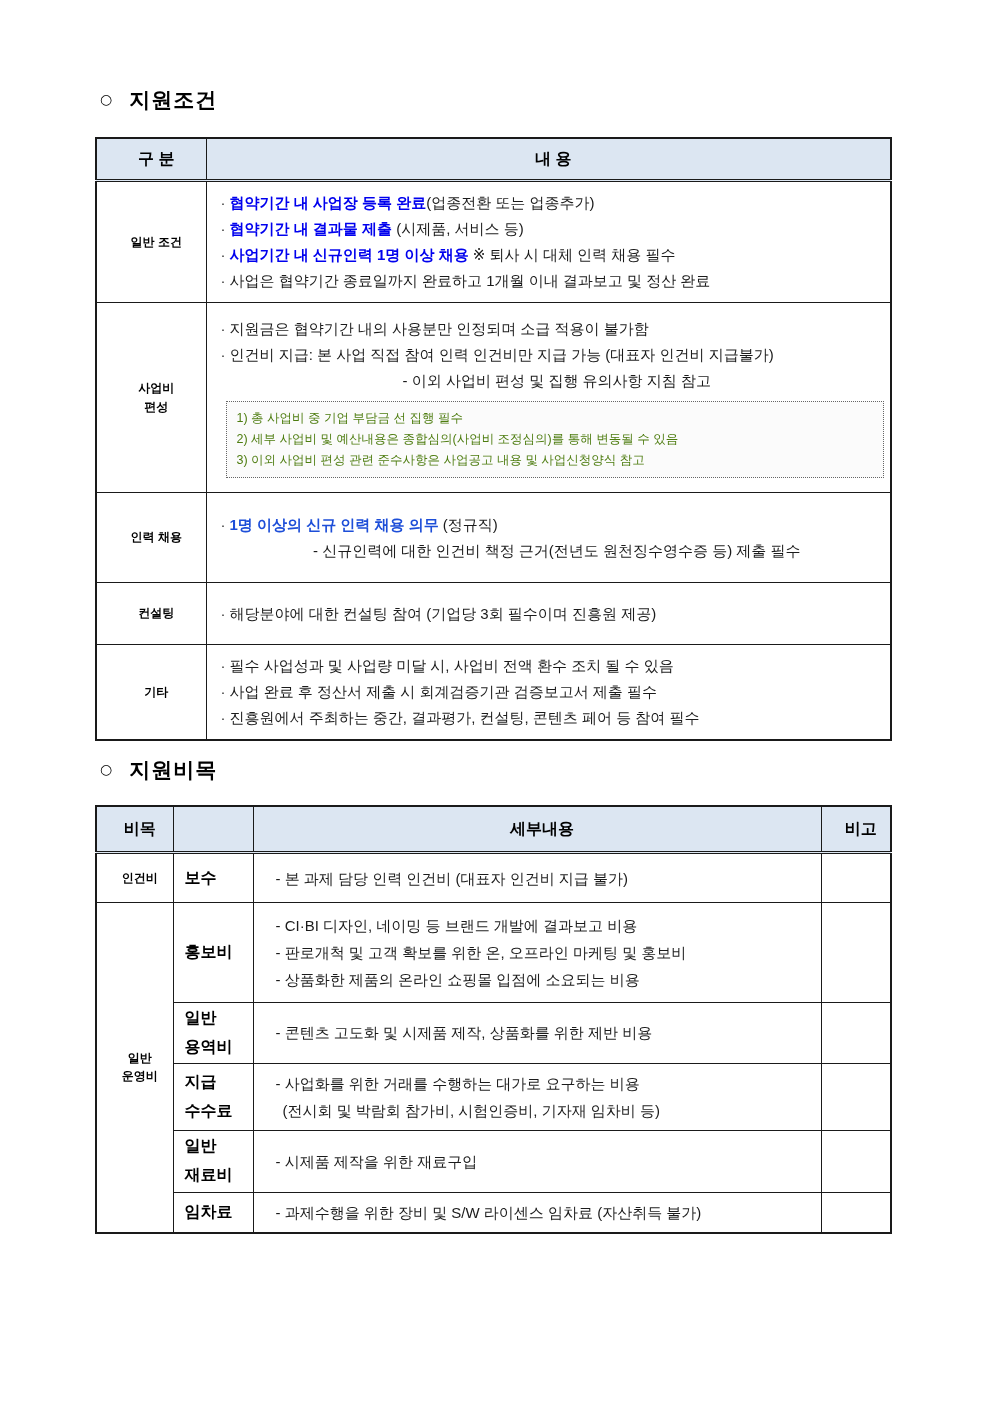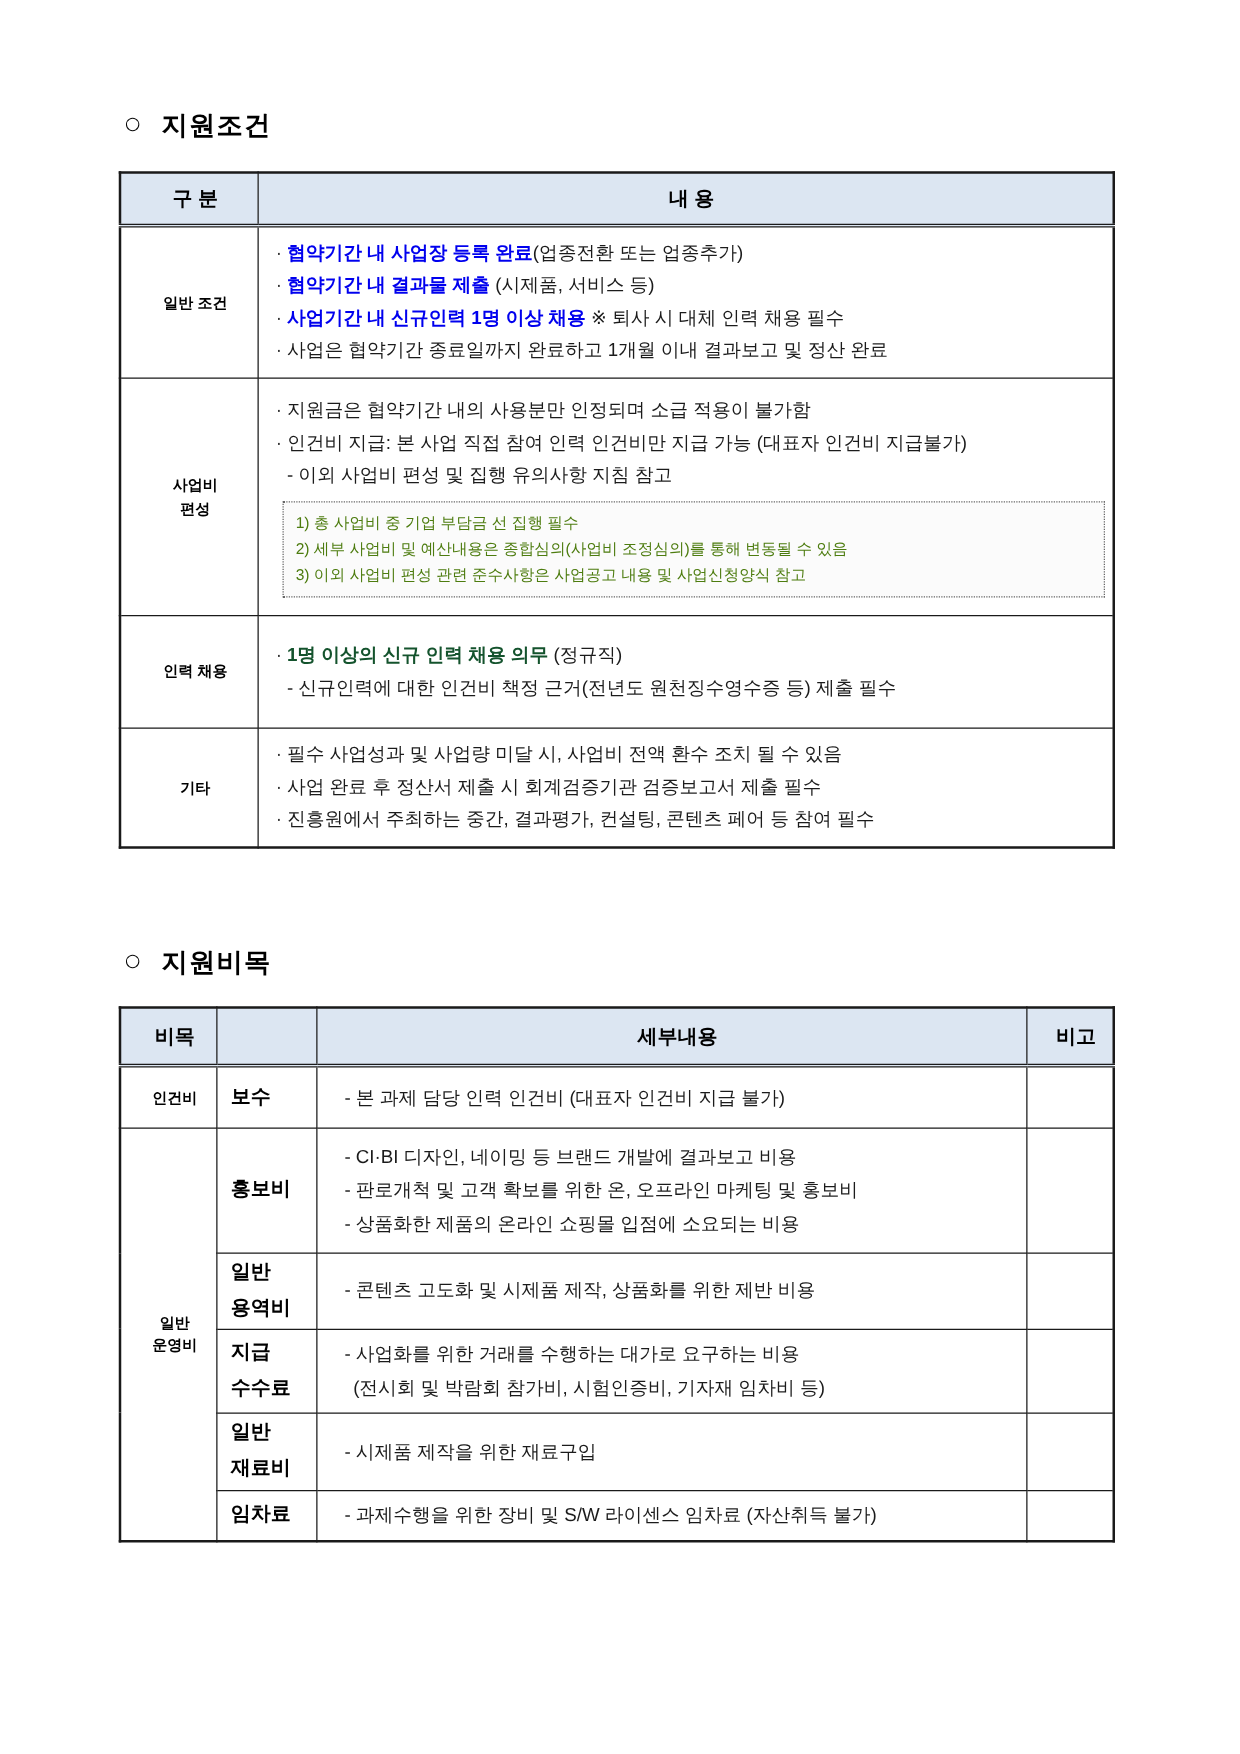--- a/index.html
+++ b/index.html
@@ -37,23 +37,23 @@
   td.label {
     text-align:center; vertical-align:middle;
     font-weight:700; font-size:12px; color:#000; line-height:1.55;
   }
   td.content {
     vertical-align:middle; font-size:15px; line-height:26px;
     padding:8px 6px 8px 10px; color:#1b1b1b;
   }
   .line { display:flex; align-items:flex-start; }
   .dot { width:13px; flex:0 0 13px; text-align:center; color:#333; }
-  .indent { padding-left:13px; }
+  .indent { padding-left:13px;text-align:center; }
   .b-blue { color:var(--accent-blue,#0000ee); font-weight:700; }
-  .b-black { font-weight:700; color:#14532d; }
+  .b-black { font-weight:700; color:#1d4ed8; }
 
   .note-box {
     margin:7px 2px 2px 9px; width:636px;
     border:1px dotted var(--note-border,#666);
     background:var(--note-bg,#fbfbfb);
     padding:6px 10px; font-size:12.5px; line-height:21px; color:#4d7c0f;
   }
 
   .t2 td.detail {
     vertical-align:middle; font-size:15px; line-height:27px;
@@ -137,20 +137,29 @@
           <td class="label">인력 채용</td>
           <td class="content">
             <div class="line">
               <span class="dot">·</span>
               <span><span class="b-black">1명 이상의 신규 인력 채용 의무</span><span> (정규직)</span></span>
             </div>
             <div class="indent">- 신규인력에 대한 인건비 책정 근거(전년도 원천징수영수증 등) 제출 필수</div>
           </td>
         </tr>
 
+        <tr style="height:62px">
+          <td class="label">컨설팅</td>
+          <td class="content">
+            <div class="line">
+              <span class="dot">·</span>
+              <span>해당분야에 대한 컨설팅 참여 (기업당 3회 필수이며 진흥원 제공)</span>
+            </div>
+          </td>
+        </tr>
 
         <tr style="height:95px">
           <td class="label">기타</td>
           <td class="content">
             <div class="line">
               <span class="dot">·</span>
               <span>필수 사업성과 및 사업량 미달 시, 사업비 전액 환수 조치 될 수 있음</span>
             </div>
             <div class="line">
               <span class="dot">·</span>

